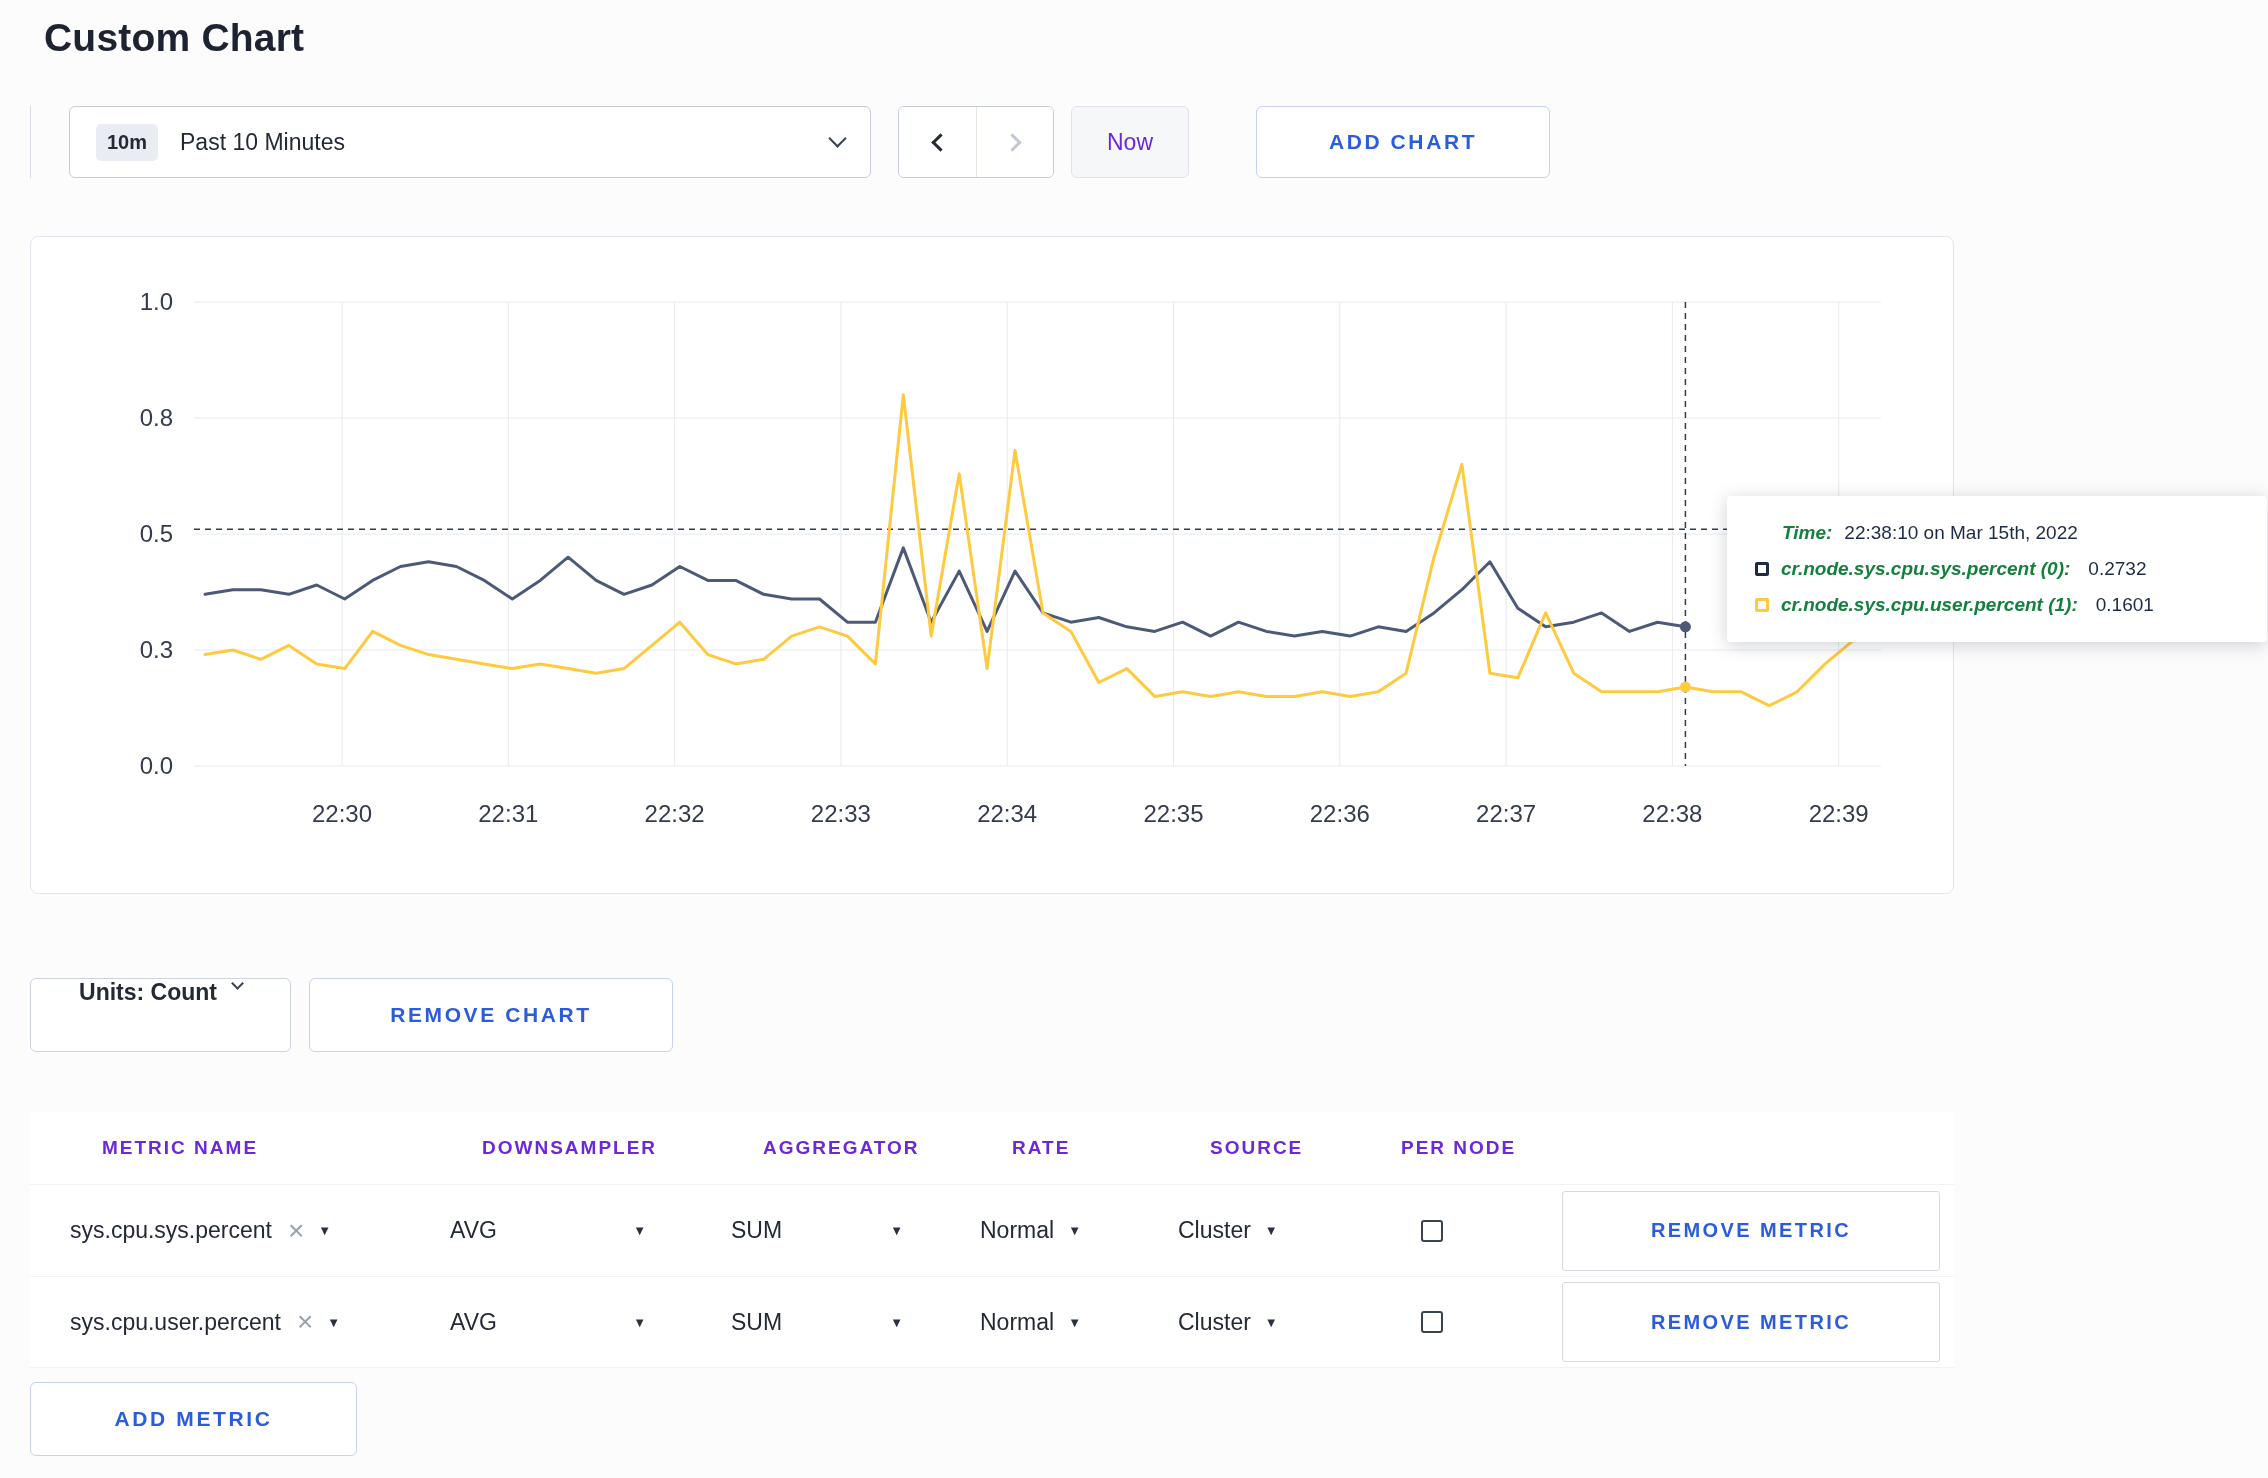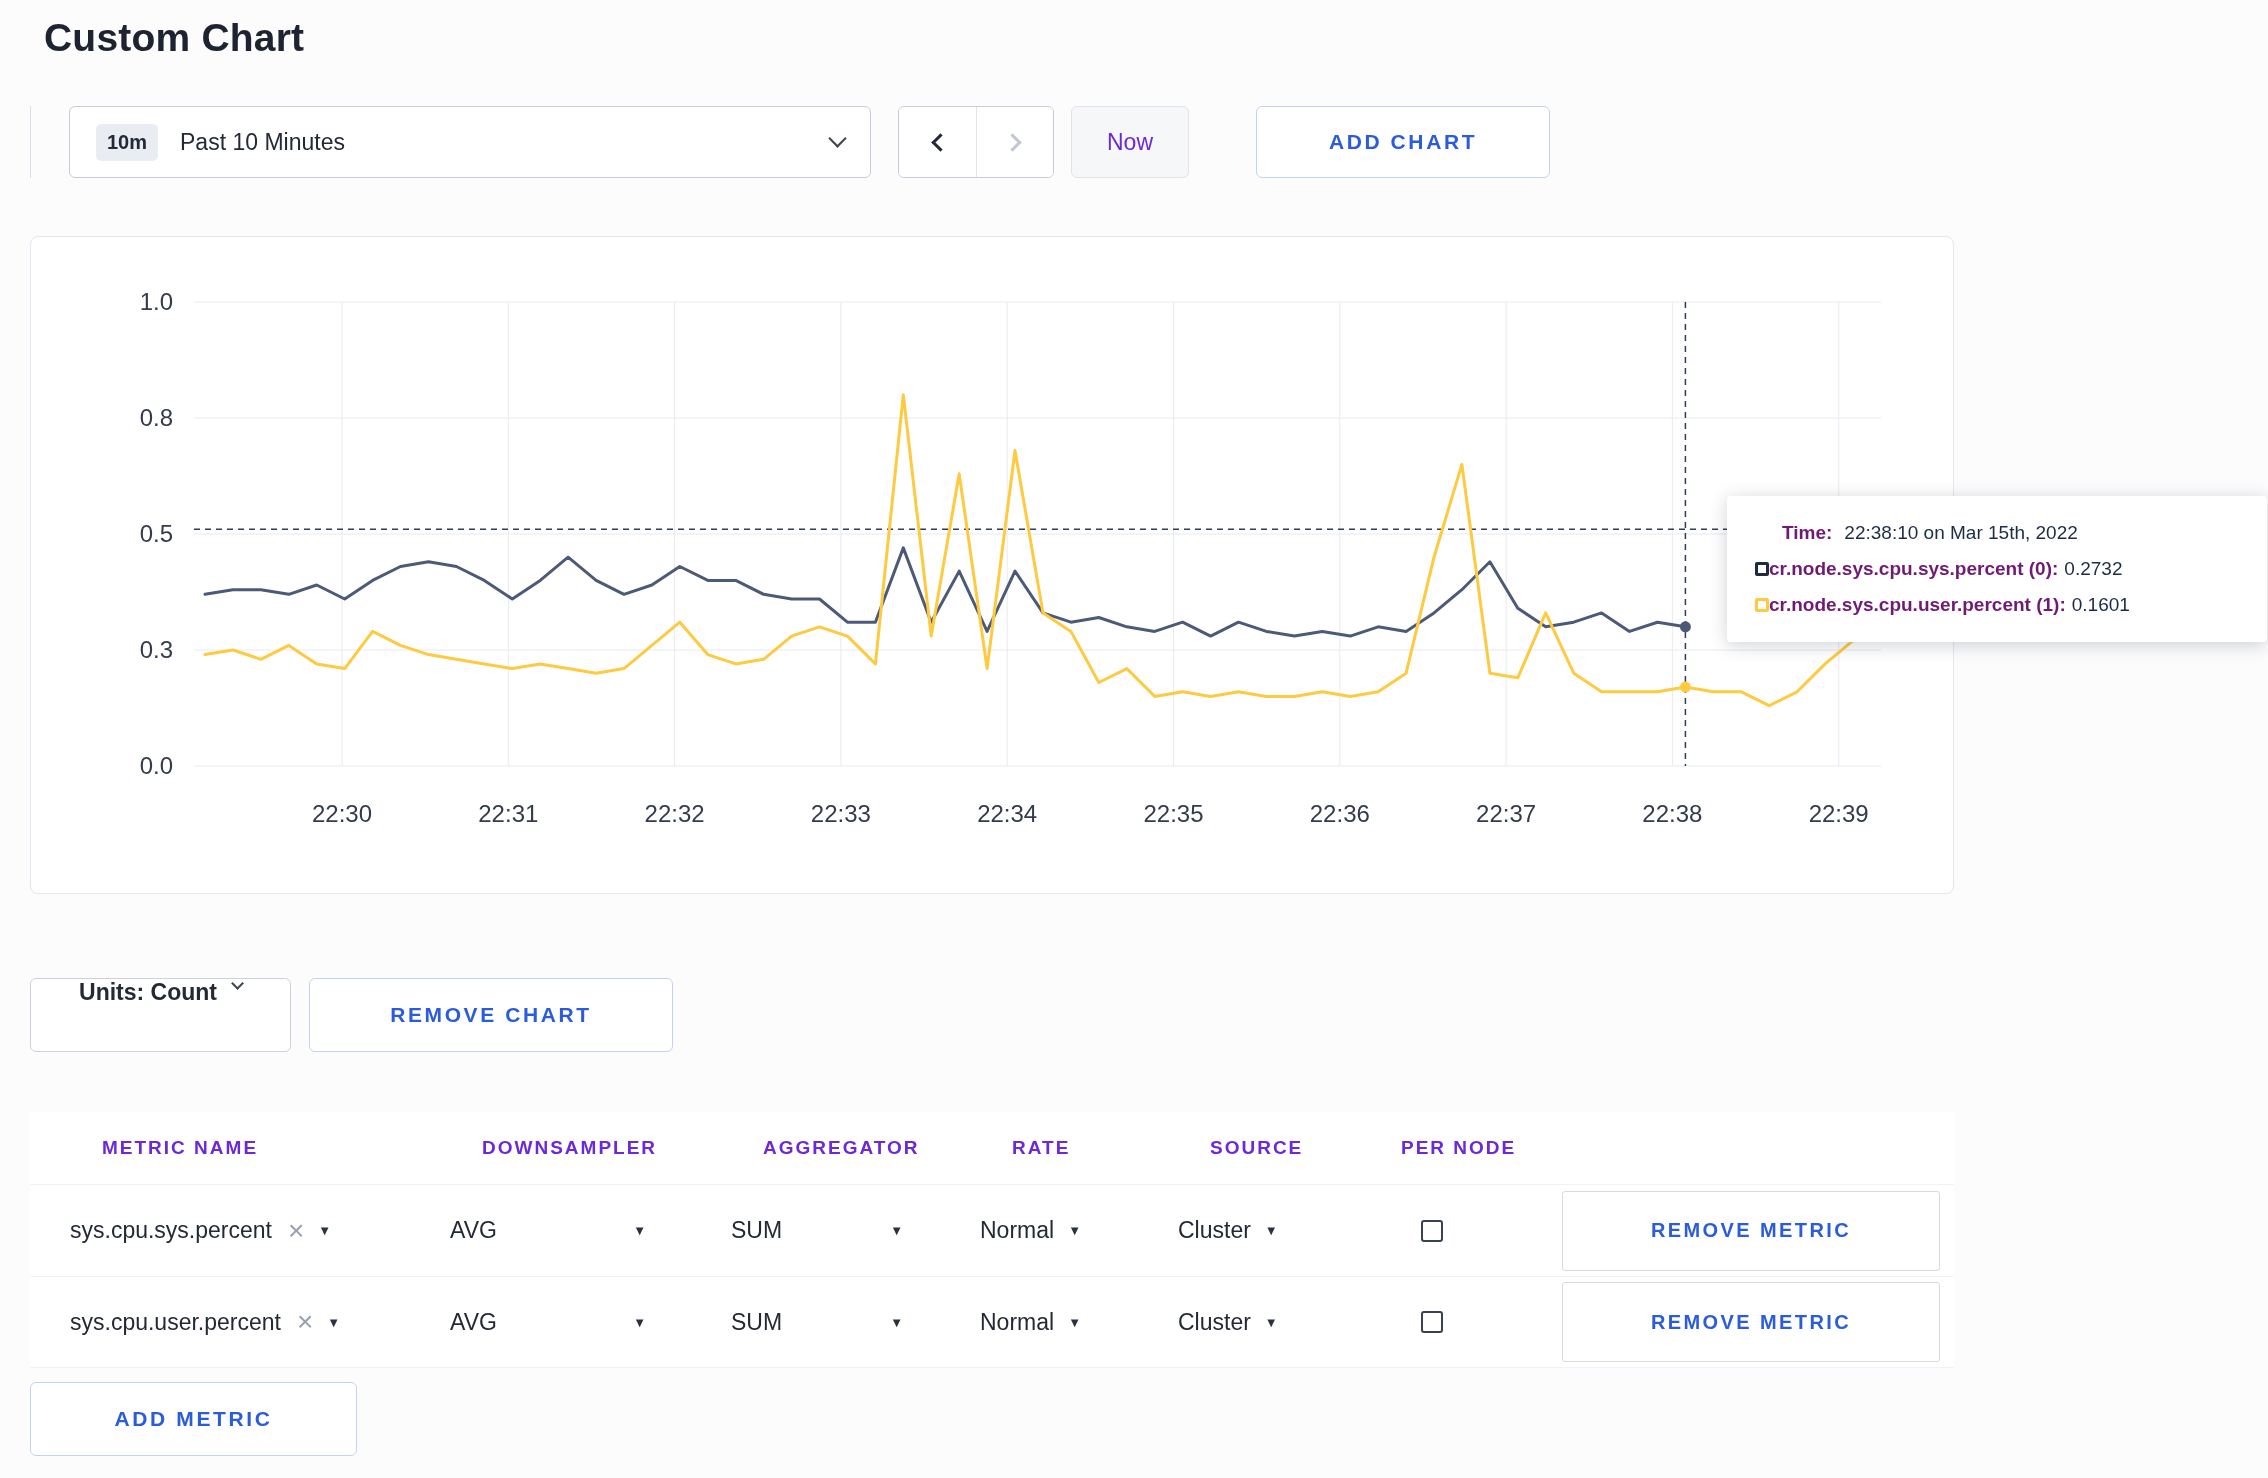--- a/index.html
+++ b/index.html
@@ -69,23 +69,23 @@
   }
   #chart-svg { position:absolute; left:0; top:0; font-family:"Liberation Sans", sans-serif; }
 
   .tooltip {
     position:absolute; left:1696px; top:259px; width:540px;
     background:#fff; border-radius:4px;
     box-shadow:0 3px 18px rgba(40,50,70,.22);
     padding:26px 28px; z-index:5;
   }
   .tt-time { display:flex; align-items:baseline; gap:12px; margin:0 0 8px 27px; font-size:19px; }
-  .tt-label, .tt-series-label { font-weight:bold; color:#701a75; }
+  .tt-label, .tt-series-label { font-weight:bold; color:#15803d;font-style:italic; }
   .tt-value, .tt-series-value { color:#1d2b47; }
-  .tt-row { display:flex; align-items:center; gap:0; margin-top:14px; font-size:19px; }
+  .tt-row { display:flex; align-items:center; gap:12px; margin-top:14px; font-size:19px; }
   .tt-swatch { width:14px; height:14px; border:3px solid #1f2940; background:#fff; border-radius:2px; flex:none; }
   .tt-series-value { margin-left:6px; }
 
   
   .units-row { display:flex; align-items:center; gap:18px; margin:84px 0 0 30px; }
   .units-select {
     width:261px; height:74px; background:#fff; cursor:pointer;
     border:1px solid #ccd2de; border-radius:6px;
     display:flex; align-items:flex-start; justify-content:center; gap:16px;
   }

